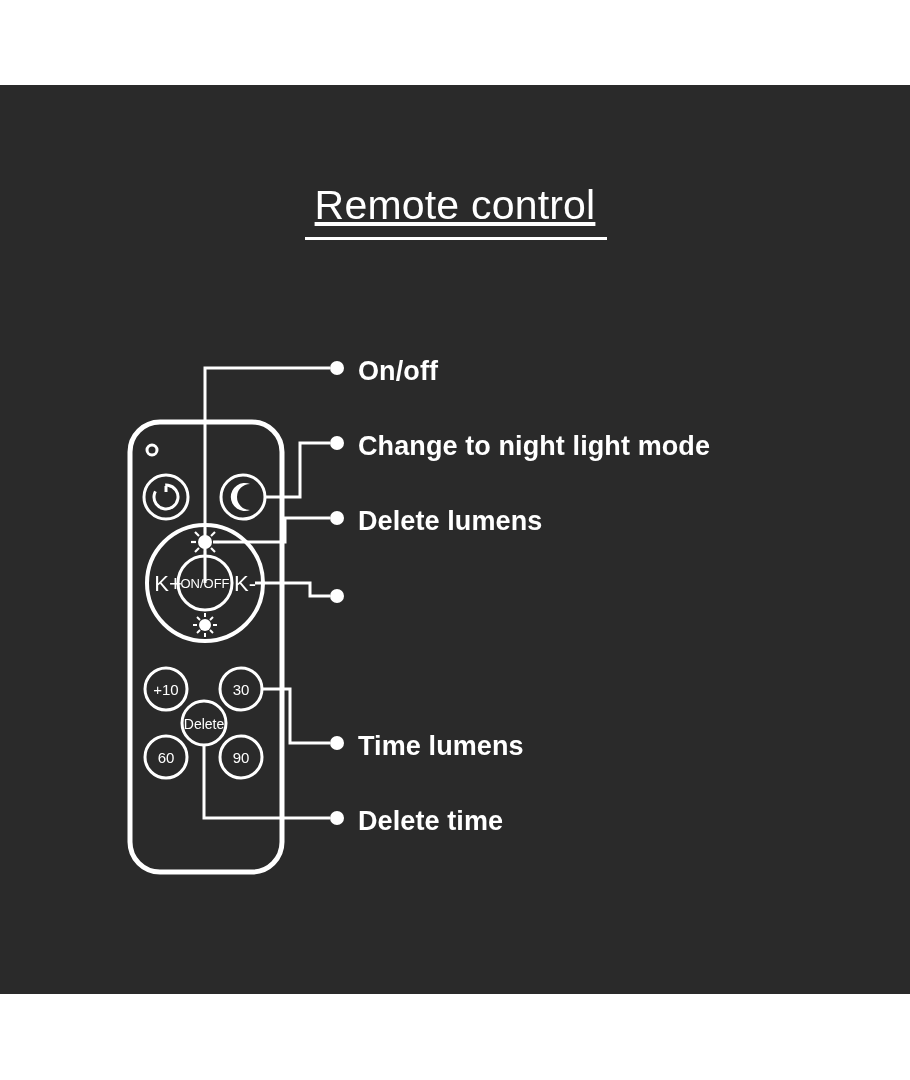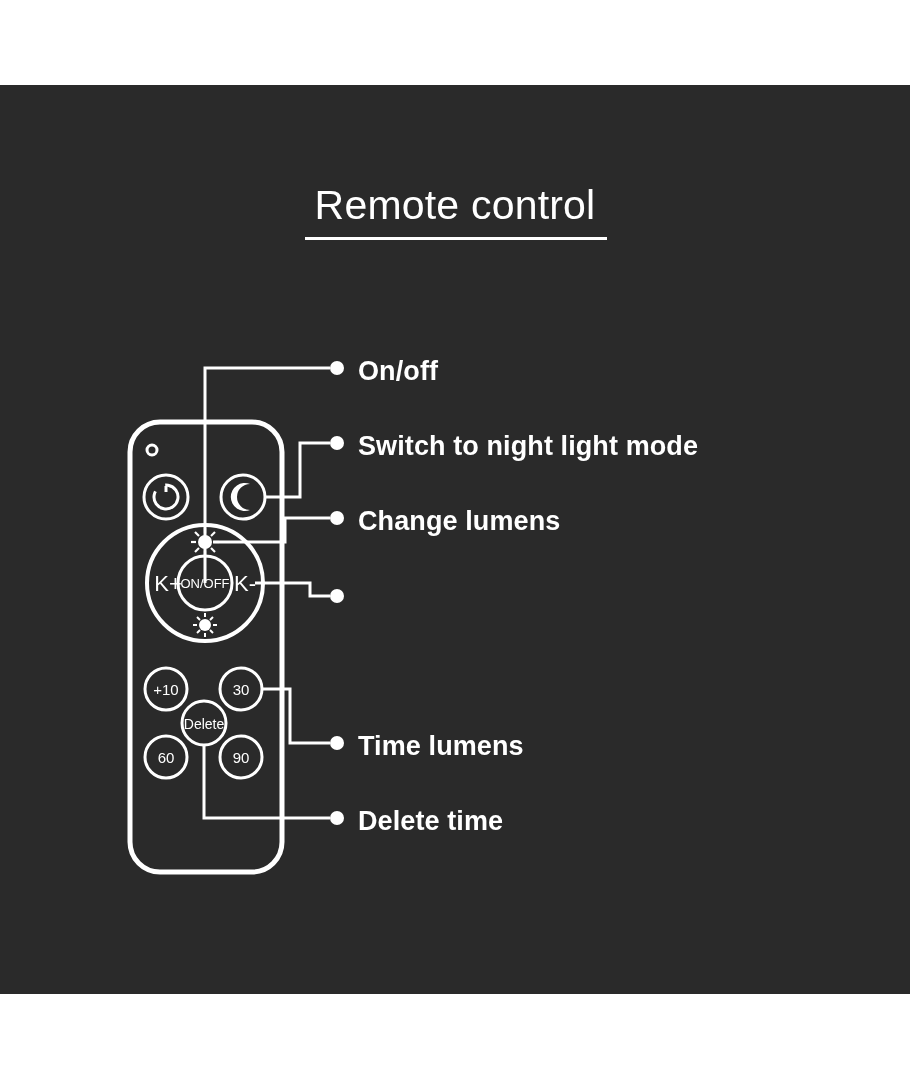--- a/index.html
+++ b/index.html
@@ -22,20 +22,21 @@
   }
   #title {
     position:absolute;
     left:0; top:182px;
     width:910px;
     text-align:center;
     color:#ffffff;
     font-size:41px;
     font-weight:400;
     letter-spacing:0.2px;
+    text-decoration:underline;
   }
   #title-underline {
     position:absolute;
     left:305px; top:237px;
     width:302px; height:3px;
     background:#ffffff;
   }
   #art { position:absolute; left:0; top:0; width:910px; height:1080px; }
   .callout {
     position:absolute;
@@ -150,18 +151,18 @@
   </svg>
 
   <div class="bullet" style="left:330px; top:361px;"></div>
   <div class="bullet" style="left:330px; top:436px;"></div>
   <div class="bullet" style="left:330px; top:511px;"></div>
   <div class="bullet" style="left:330px; top:589px;"></div>
   <div class="bullet" style="left:330px; top:736px;"></div>
   <div class="bullet" style="left:330px; top:811px;"></div>
 
   <div class="callout" style="left:358px; top:353px;">On/off</div>
-  <div class="callout" style="left:358px; top:428px;">Switch to night light mode</div>
-  <div class="callout" style="left:358px; top:503px;">Change lumens</div>
+  <div class="callout" style="left:358px; top:428px;">Change to night light mode</div>
+  <div class="callout" style="left:358px; top:503px;">Delete lumens</div>
   <div class="callout" style="left:358px; top:728px;">Time lumens</div>
   <div class="callout" style="left:358px; top:803px;">Delete time</div>
 
 </div>
 
 </body></html>

